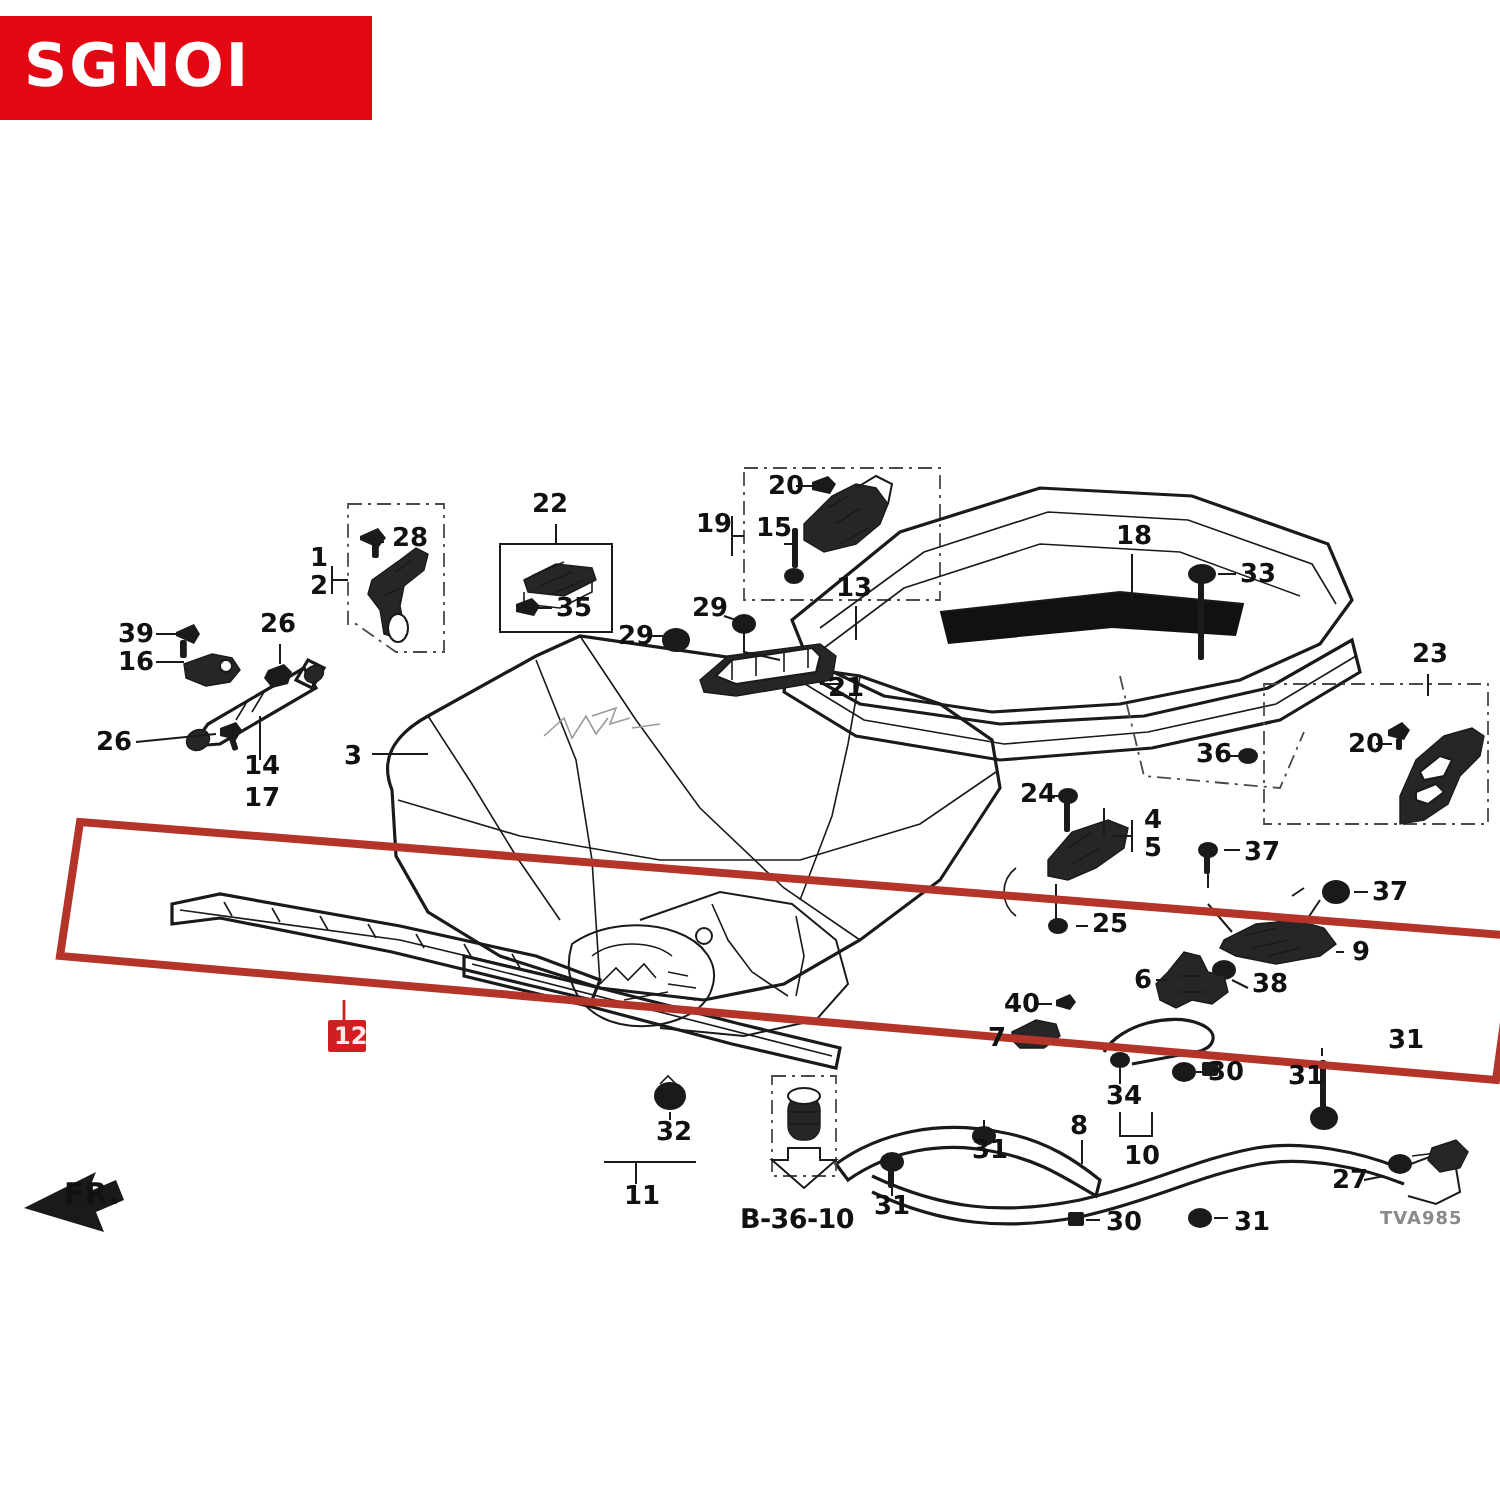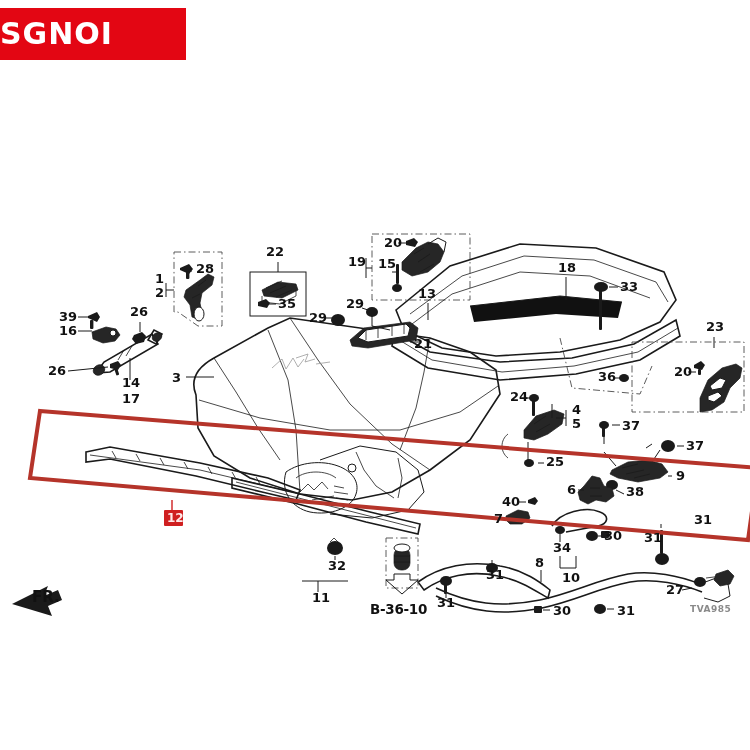--- a/index.html
+++ b/index.html
@@ -25,20 +25,21 @@
   .brand-banner {
     position: absolute;
     left: 0;
     top: 8px;
     width: 186px;
     height: 52px;
     background: #e30613;
     display: flex;
     align-items: center;
     box-sizing: border-box;
+    padding-left: 12px;
   }
   .brand-text {
     color: #ffffff;
     font-family: "DejaVu Sans", sans-serif;
     font-weight: bold;
     font-size: 30px;
     letter-spacing: 1px;
     line-height: 1;
     white-space: nowrap;
   }

